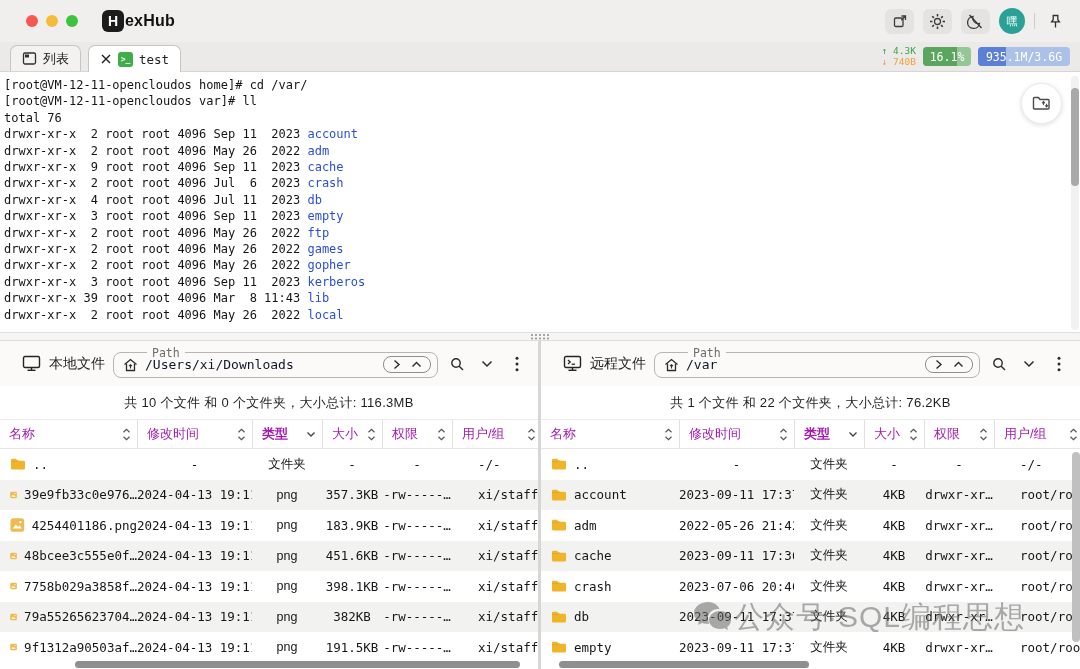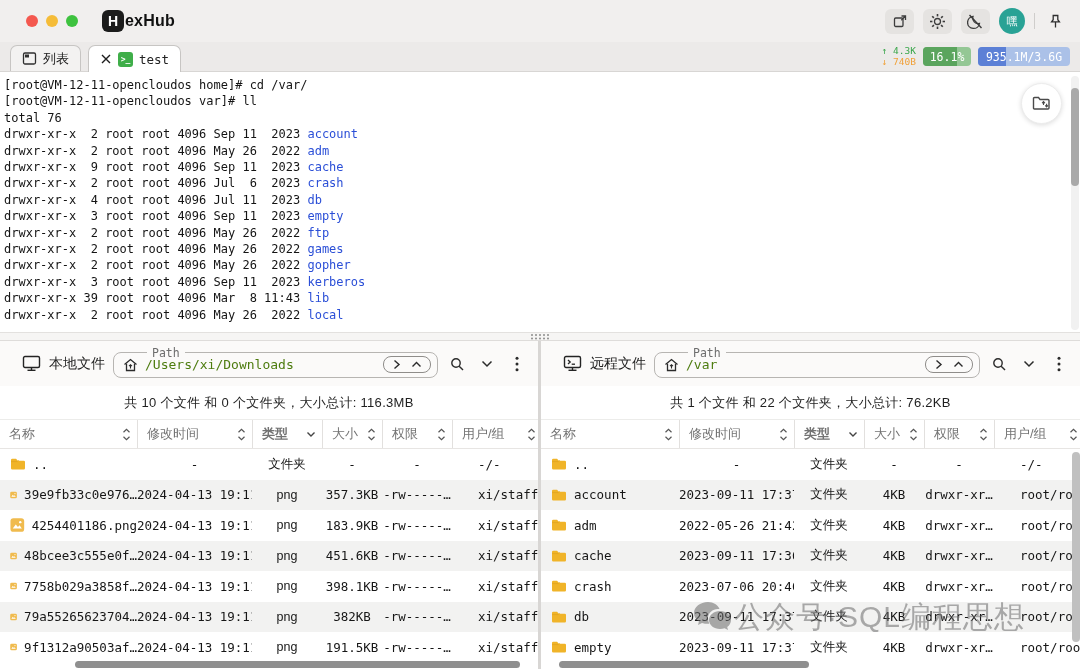--- a/index.html
+++ b/index.html
@@ -50,28 +50,28 @@
   
   .panels { display:flex; height:328px; position:relative; }
   .panel { width:538px; position:relative; overflow:hidden; background:#fff; }
   .panel.remote { width:539px; }
   .panel-divider { width:3px; background:#d8d6d4; cursor:col-resize; }
 
   .panel-head { height:45px; display:flex; align-items:center; padding:0 10px 0 22px; gap:8px; background:#fbfaf9; }
   .panel-title { font-size:14px; color:#1d1d1d; white-space:nowrap; }
   .pathbox { flex:1; border:1.5px solid #b7b5b2; border-radius:8px; height:32px; margin-top:-4px; position:relative; display:flex; align-items:center; padding:0 6px 0 9px; gap:7px; background:transparent; min-width:0; }
   .pathbox legend { font-family:"DejaVu Sans Mono", monospace; font-size:11.5px; color:#6d6d6d; padding:0 5px; margin-left:24px; }
-  .path-text { font-family:"DejaVu Sans Mono", monospace; font-size:13px; color:#4d7c0f; white-space:nowrap; overflow:hidden; flex:1; margin-top:-7px; }
+  .path-text { font-family:"DejaVu Sans Mono", monospace; font-size:13px; color:#0f172a; white-space:nowrap; overflow:hidden; flex:1; margin-top:-7px; }
   .pathbox .home-ic { margin-top:-7px; }
   .path-btns { display:flex; align-items:center; gap:10px; border:1.3px solid #8f8d8a; border-radius:8px; padding:2px 8px; margin-top:-7px; }
   .head-ic { display:flex; align-items:center; justify-content:center; width:22px; height:22px; cursor:pointer; }
 
   .panel-summary { height:34px; display:flex; align-items:center; justify-content:center; font-size:13px; color:#1f1f1f; border-bottom:1px solid #ececea; letter-spacing:.3px; }
 
-  .thead { height:29px; display:flex; align-items:stretch; border-bottom:1px solid #e7e5e3; font-size:13px; color:#737373; }
+  .thead { height:29px; display:flex; align-items:stretch; border-bottom:1px solid #e7e5e3; font-size:13px; color:#a21caf; }
   .th { display:flex; align-items:center; gap:6px; padding:0 6px 0 9px; border-left:1px solid #e2e0de; cursor:pointer; overflow:hidden; white-space:nowrap; }
   .th:first-child { border-left:none; }
   .th-name { flex:1; justify-content:space-between; min-width:0; }
   .th-mtime { width:115px; justify-content:space-between; }
   .th-type { width:70px; justify-content:space-between; }
   .th-type span { font-weight:700; }
   .th-size { width:60px; justify-content:space-between; }
   .th-perm { width:70px; justify-content:space-between; }
   .th-owner { width:86px; justify-content:space-between; padding-right:2px; }
 

